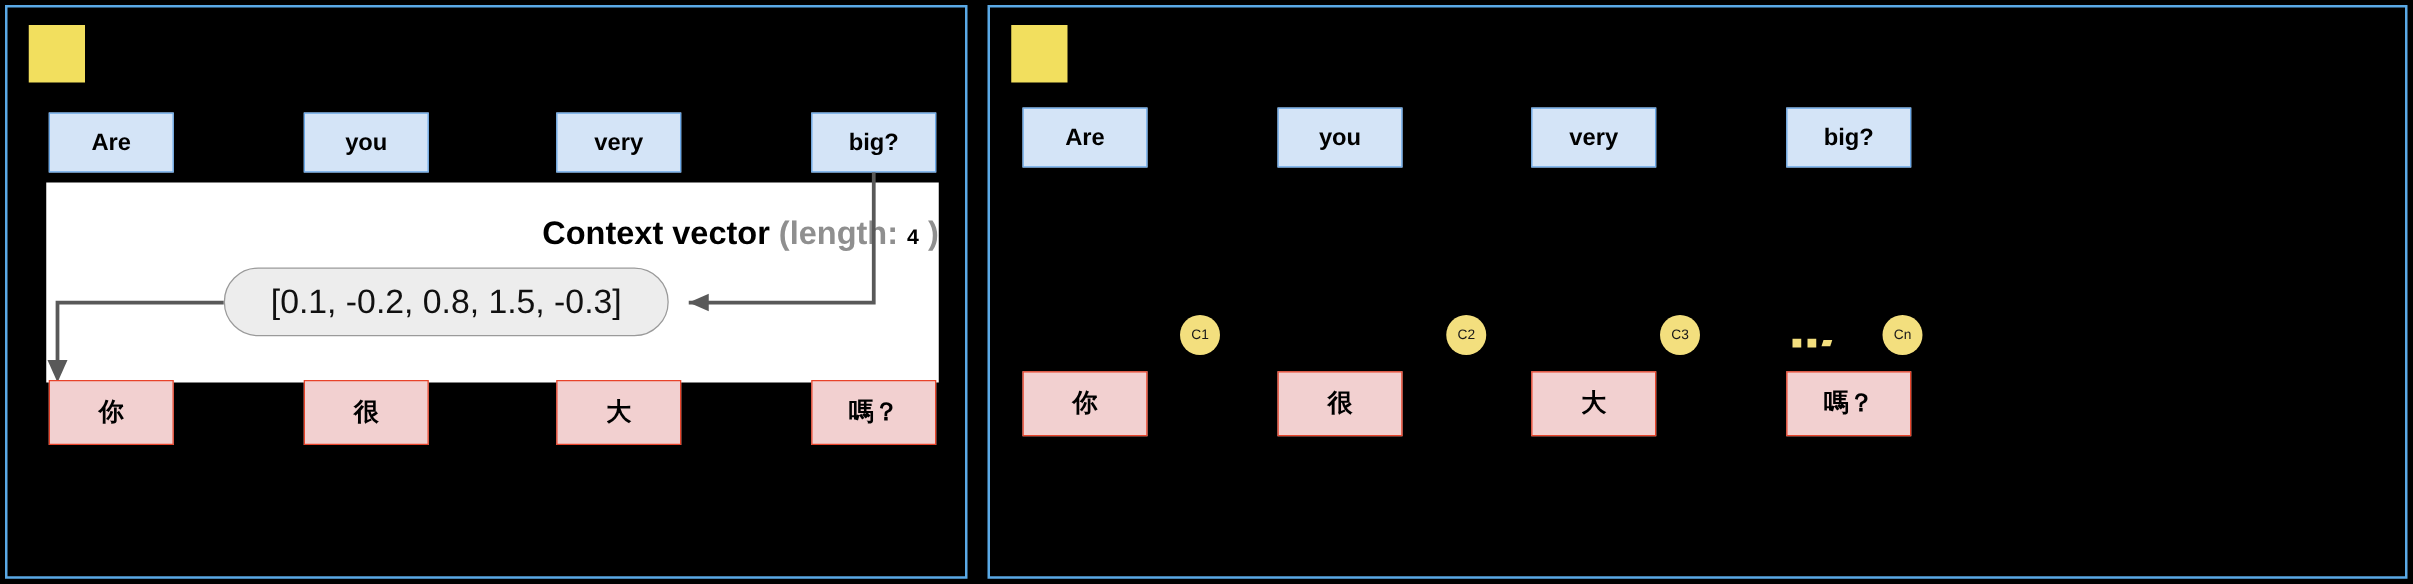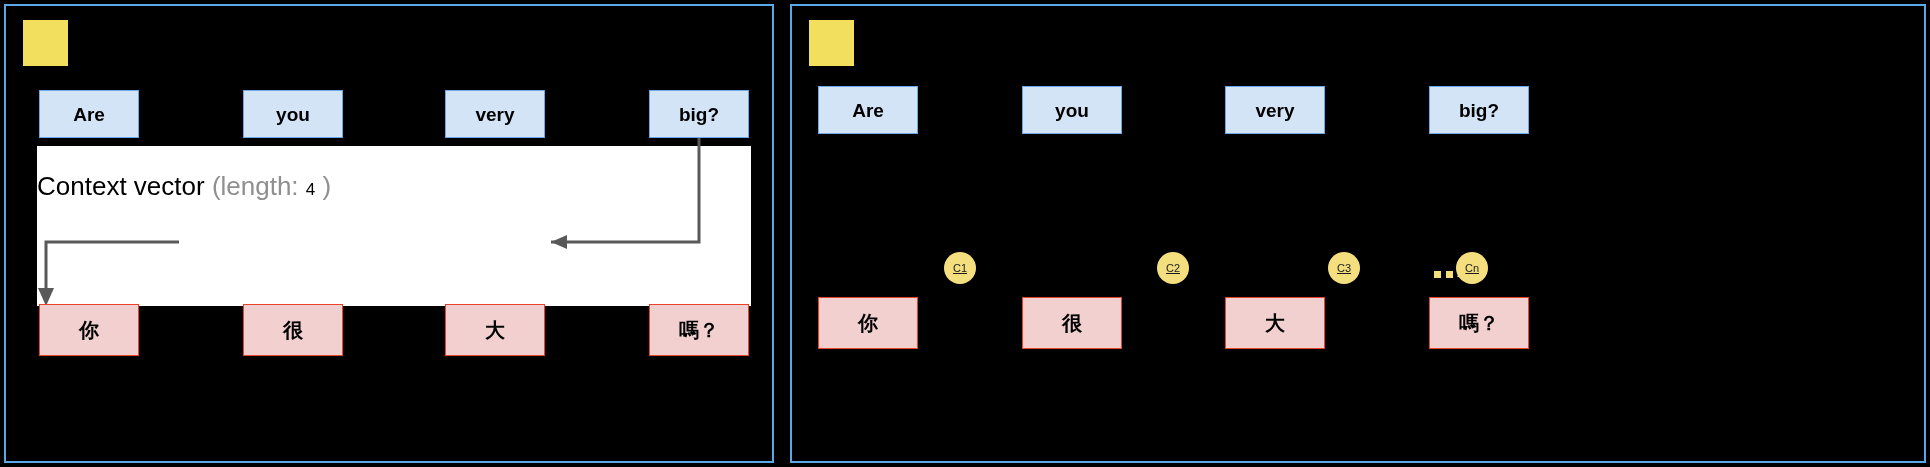--- a/index.html
+++ b/index.html
@@ -100,25 +100,26 @@
   #panel-right .col1 { left: 230px; }
   #panel-right .col2 { left: 433px; }
   #panel-right .col3 { left: 637px; }
 
   
   .ctx-caption {
     position: absolute;
     left: 31px;
     top: 167px;
     width: 714px;
-    text-align: left;
+    text-align: right;
     font-size: 26px;
     color: #000000;
     white-space: nowrap;
     line-height: 1;
+    font-weight: bold;
   }
   .ctx-caption .muted { color: #8f8f8f; }
   .ctx-caption .len-val {
     color: #000000;
     font-size: 17px;
   }
 
   
   .ctx-pill {
     position: absolute;
@@ -156,26 +157,25 @@
     height: 32px;
     border-radius: 50%;
     background: #f3df7e;
     display: flex;
     align-items: center;
     justify-content: center;
     font-size: 11px;
     color: #1a1a1a;
     box-sizing: border-box;
     top: 246px;
-    text-decoration: underline;
   }
   #c-1 { left: 152px; }
   #c-2 { left: 365px; }
   #c-3 { left: 536px; }
-  #c-n { left: 664px; }
+  #c-n { left: 714px; }
 
   .caret-artifact {
     position: absolute;
     left: 575px;
     top: 242px;
     width: 2px;
     height: 38px;
     background: #000000;
   }
 
@@ -222,20 +222,21 @@
 
       <svg class="arrow-svg" viewBox="0 0 766 455">
 
         <path d="M 693 132 L 693 236 L 545 236" fill="none" stroke="#595959" stroke-width="3"></path>
         <polygon points="545,236 561,229 561,243" fill="#595959"></polygon>
 
         <path d="M 173 236 L 40 236 L 40 290" fill="none" stroke="#595959" stroke-width="3"></path>
         <polygon points="40,300 32,282 48,282" fill="#595959"></polygon>
       </svg>
 
+      <div class="ctx-pill">[0.1, -0.2, 0.8, 1.5, -0.3]</div>
 
       <div class="token tgt row-tgt col0">你</div>
       <div class="token tgt row-tgt col1">很</div>
       <div class="token tgt row-tgt col2">大</div>
       <div class="token tgt row-tgt col3">嗎？</div>
 
     </div>
   </div>
 
   <div class="panel" id="panel-right">

